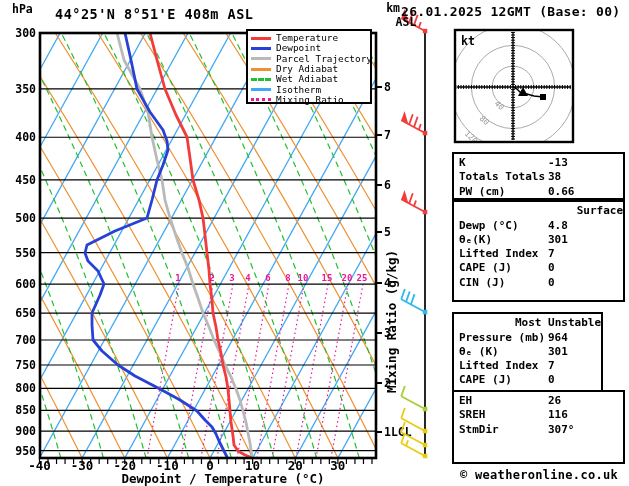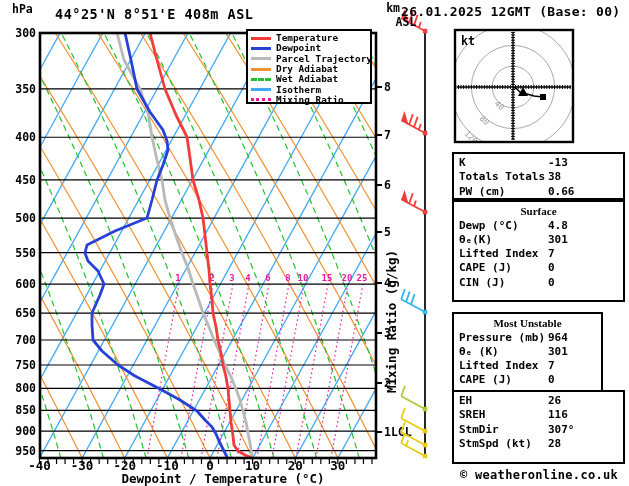--- a/index.html
+++ b/index.html
@@ -8,23 +8,23 @@
   .abs{position:absolute;}
   .b{font-weight:700;}
   .title{font-size:13.5px;letter-spacing:.5px;}
   .date{font-size:13px;letter-spacing:.3px;}
   .unit{font-size:11.5px;}
   .xlabel{font-size:12.5px;text-align:center;}
   .vlabel{font-size:12.5px;transform:rotate(-90deg);transform-origin:0 0;white-space:nowrap;}
   .legend{border:2px solid #000;background:#fff;padding:2px 0 0 3px;box-sizing:border-box;}
   .legend-row{display:flex;align-items:center;height:10.3px;}
   .legend-sample{width:20px;border-top-width:3px;margin-right:5px;flex:0 0 auto;}
-  .legend-label{font-size:9.4px;font-weight:700;line-height:10px;white-space:nowrap;}
+  .legend-label{font-size:9.4px;font-weight:400;line-height:10px;white-space:nowrap;}
   .tbox{border:2px solid #000;background:#fff;box-sizing:border-box;padding-top:2px;}
-  .tbl-header{font-size:11px;font-weight:700;text-align:center;height:14.5px;line-height:14px;font-family:Liberation Serif, serif;}
+  .tbl-header{font-size:11px;font-weight:700;text-align:right;height:14.5px;line-height:14px;}
   .trow{position:relative;height:14.3px;font-size:11px;font-weight:700;line-height:14px;white-space:nowrap;}
   .tlab{position:absolute;left:5px;}
   .tval{position:absolute;left:94px;}
   .footer{font-size:12px;letter-spacing:.3px;}
   svg text{font-family:"DejaVu Sans Mono","Liberation Mono",monospace;}
 </style>
 </head>
 <body>
 
 <div class="root">
@@ -476,20 +476,16 @@
         <span class="tval">26</span>
       </div>
       <div class="trow">
         <span class="tlab">SREH</span>
         <span class="tval">116</span>
       </div>
       <div class="trow">
         <span class="tlab">StmDir</span>
         <span class="tval">307°</span>
       </div>
-      <div class="trow">
-        <span class="tlab">StmSpd (kt)</span>
-        <span class="tval">28</span>
-      </div>
     </div>
 
   <div class="abs footer b" style="left:450px;top:468px;width:178px;text-align:center">© weatheronline.co.uk</div>
 </div>
 
 </body></html>

